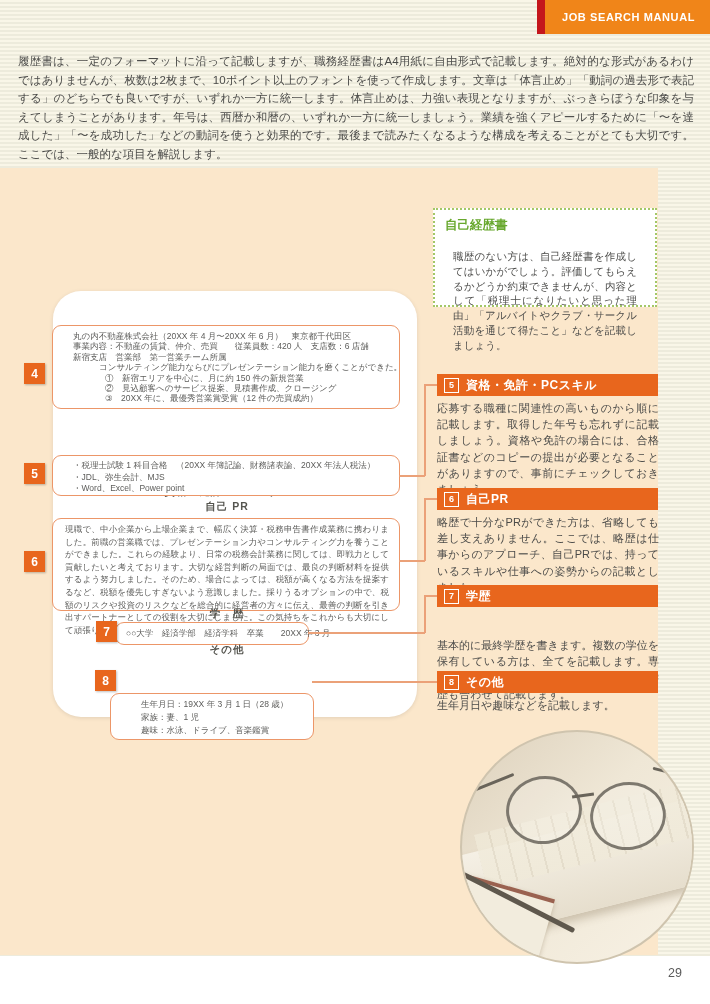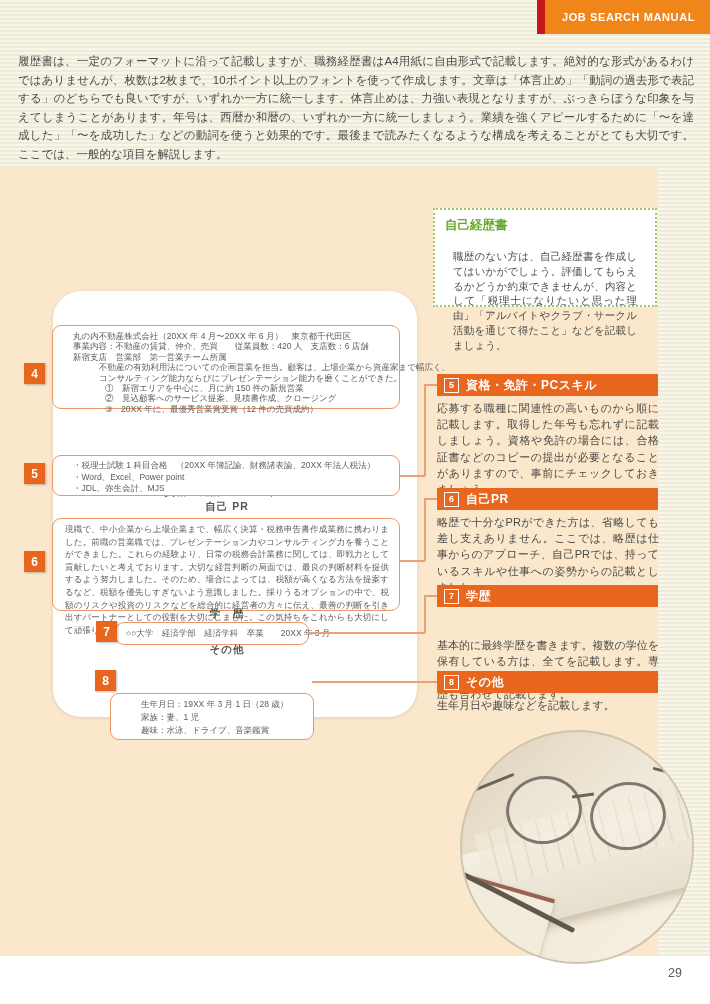--- a/index.html
+++ b/index.html
@@ -101,32 +101,31 @@
   <div class="note-box">
     <p class="note-title">自己経歴書</p>
     <p class="note-body">職歴のない方は、自己経歴書を作成してはいかがでしょう。評価してもらえるかどうか約束できませんが、内容として「税理士になりたいと思った理由」「アルバイトやクラブ・サークル活動を通じて得たこと」などを記載しましょう。</p>
   </div>
 
   <div class="resume">
     <div class="rbox rbox4">
       <div class="rline">丸の内不動産株式会社（20XX 年 4 月〜20XX 年 6 月）　東京都千代田区</div>
       <div class="rline">事業内容：不動産の賃貸、仲介、売買　　従業員数：420 人　支店数：6 店舗</div>
       <div class="rline">新宿支店　営業部　第一営業チーム所属</div>
-      <div class="rline ind1">不動産の有効利用法についての企画営業を担当。顧客は、上場企業から資産家まで幅広く、</div>
       <div class="rline ind1">コンサルティング能力ならびにプレゼンテーション能力を磨くことができた。</div>
       <div class="rline ind2">①　新宿エリアを中心に、月に約 150 件の新規営業</div>
       <div class="rline ind2">②　見込顧客へのサービス提案、見積書作成、クロージング</div>
       <div class="rline ind2">③　20XX 年に、最優秀営業賞受賞（12 件の売買成約）</div>
     </div>
 
     <div class="rheading rh5">資格・免許・PC スキル</div>
     <div class="rbox rbox5">
       <div class="rline5">・税理士試験 1 科目合格　（20XX 年簿記論、財務諸表論、20XX 年法人税法）</div>
+      <div class="rline5">・JDL、弥生会計、MJS</div>
       <div class="rline5">・Word、Excel、Power point</div>
-      <div class="rline5">・JDL、弥生会計、MJS</div>
     </div>
 
     <div class="rheading rh6">自己 PR</div>
     <div class="rbox rbox6">
       <p class="rpr">現職で、中小企業から上場企業まで、幅広く決算・税務申告書作成業務に携わりました。前職の営業職では、プレゼンテーション力やコンサルティング力を養うことができました。これらの経験より、日常の税務会計業務に関しては、即戦力として貢献したいと考えております。大切な経営判断の局面では、最良の判断材料を提供するよう努力しました。そのため、場合によっては、税額が高くなる方法を提案するなど、税額を優先しすぎないよう意識しました。採りうるオプションの中で、税額のリスクや投資のリスクなどを総合的に経営者の方々に伝え、最善の判断を引き出すパートナーとしての役割を大切にしました。この気持ちをこれからも大切にして頑張ります。</p>
     </div>
 
     <div class="rheading rh7">学　歴</div>
     <div class="rbox rbox7">
       <div class="rline5">○○大学　経済学部　経済学科　卒業　　20XX 年 3 月</div>

